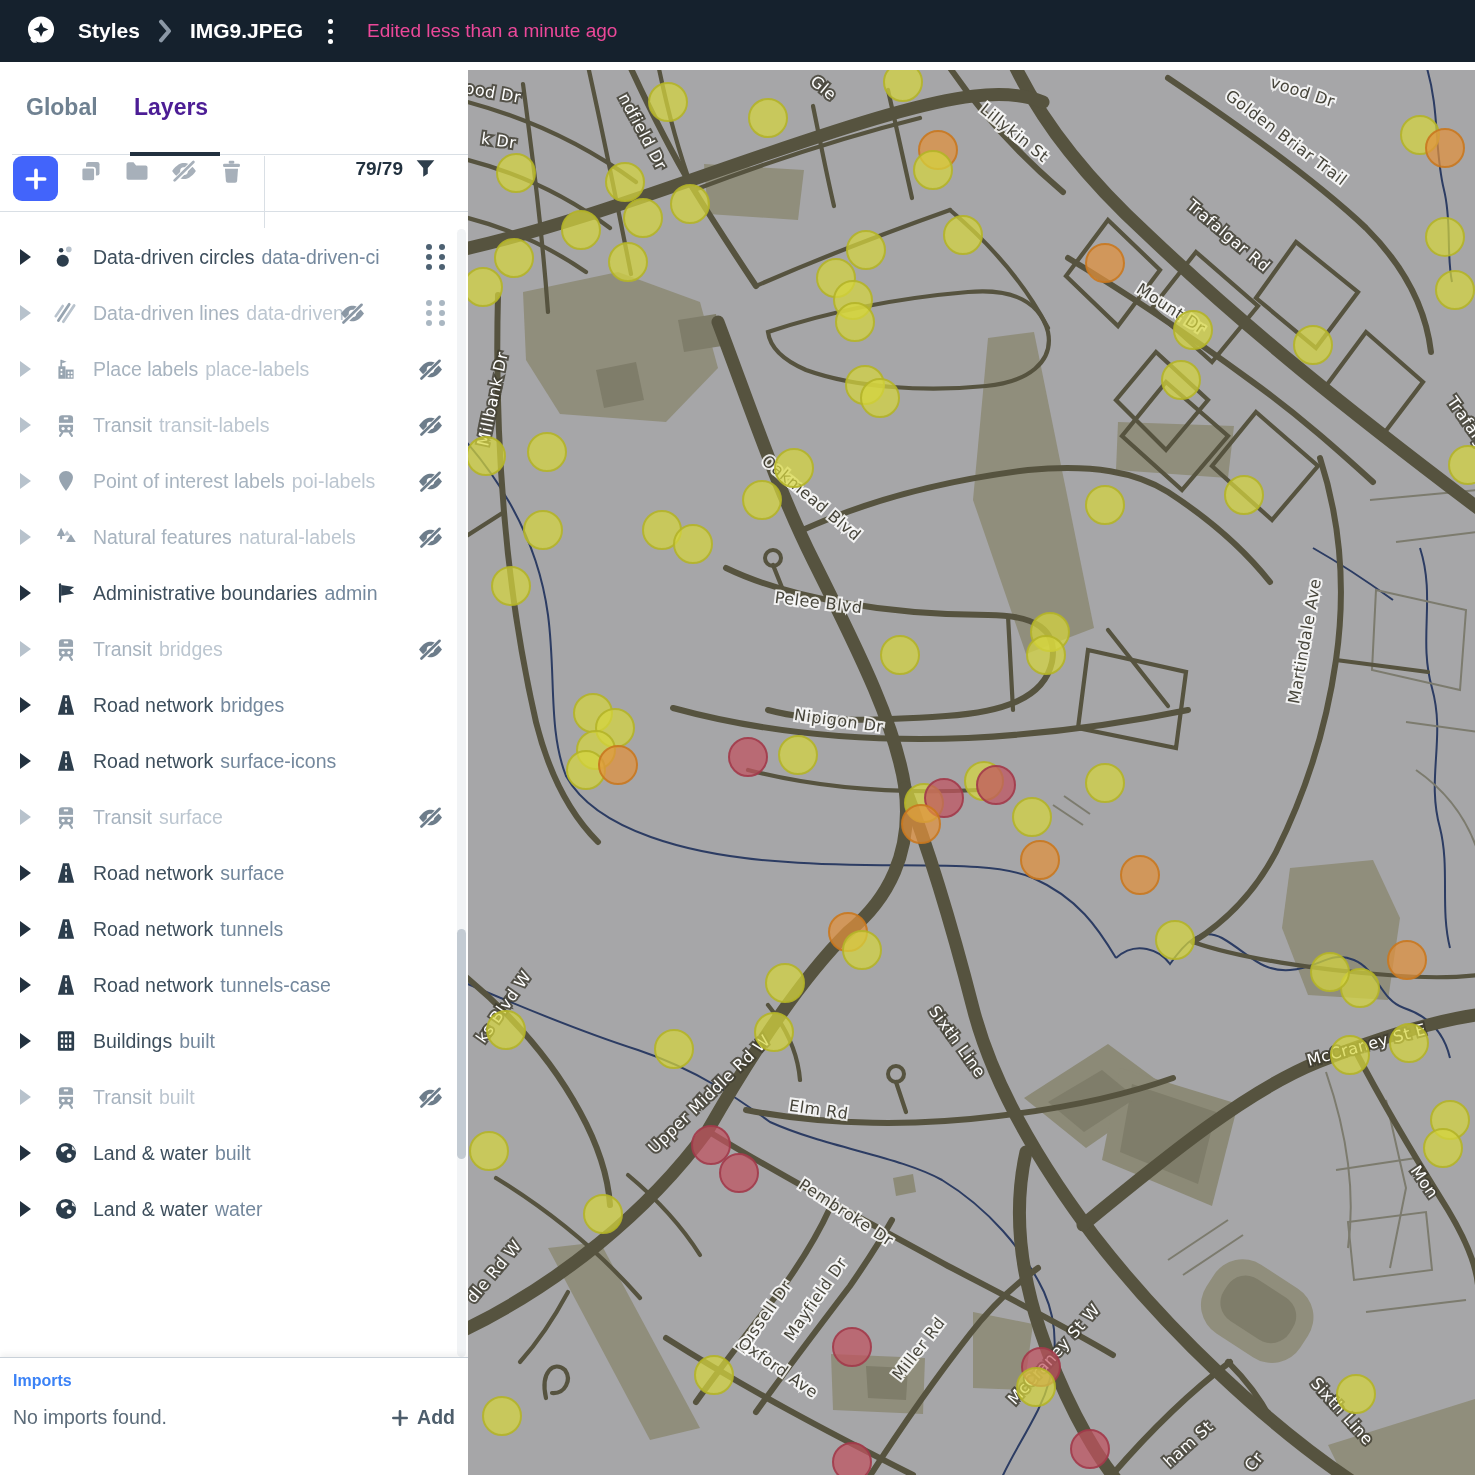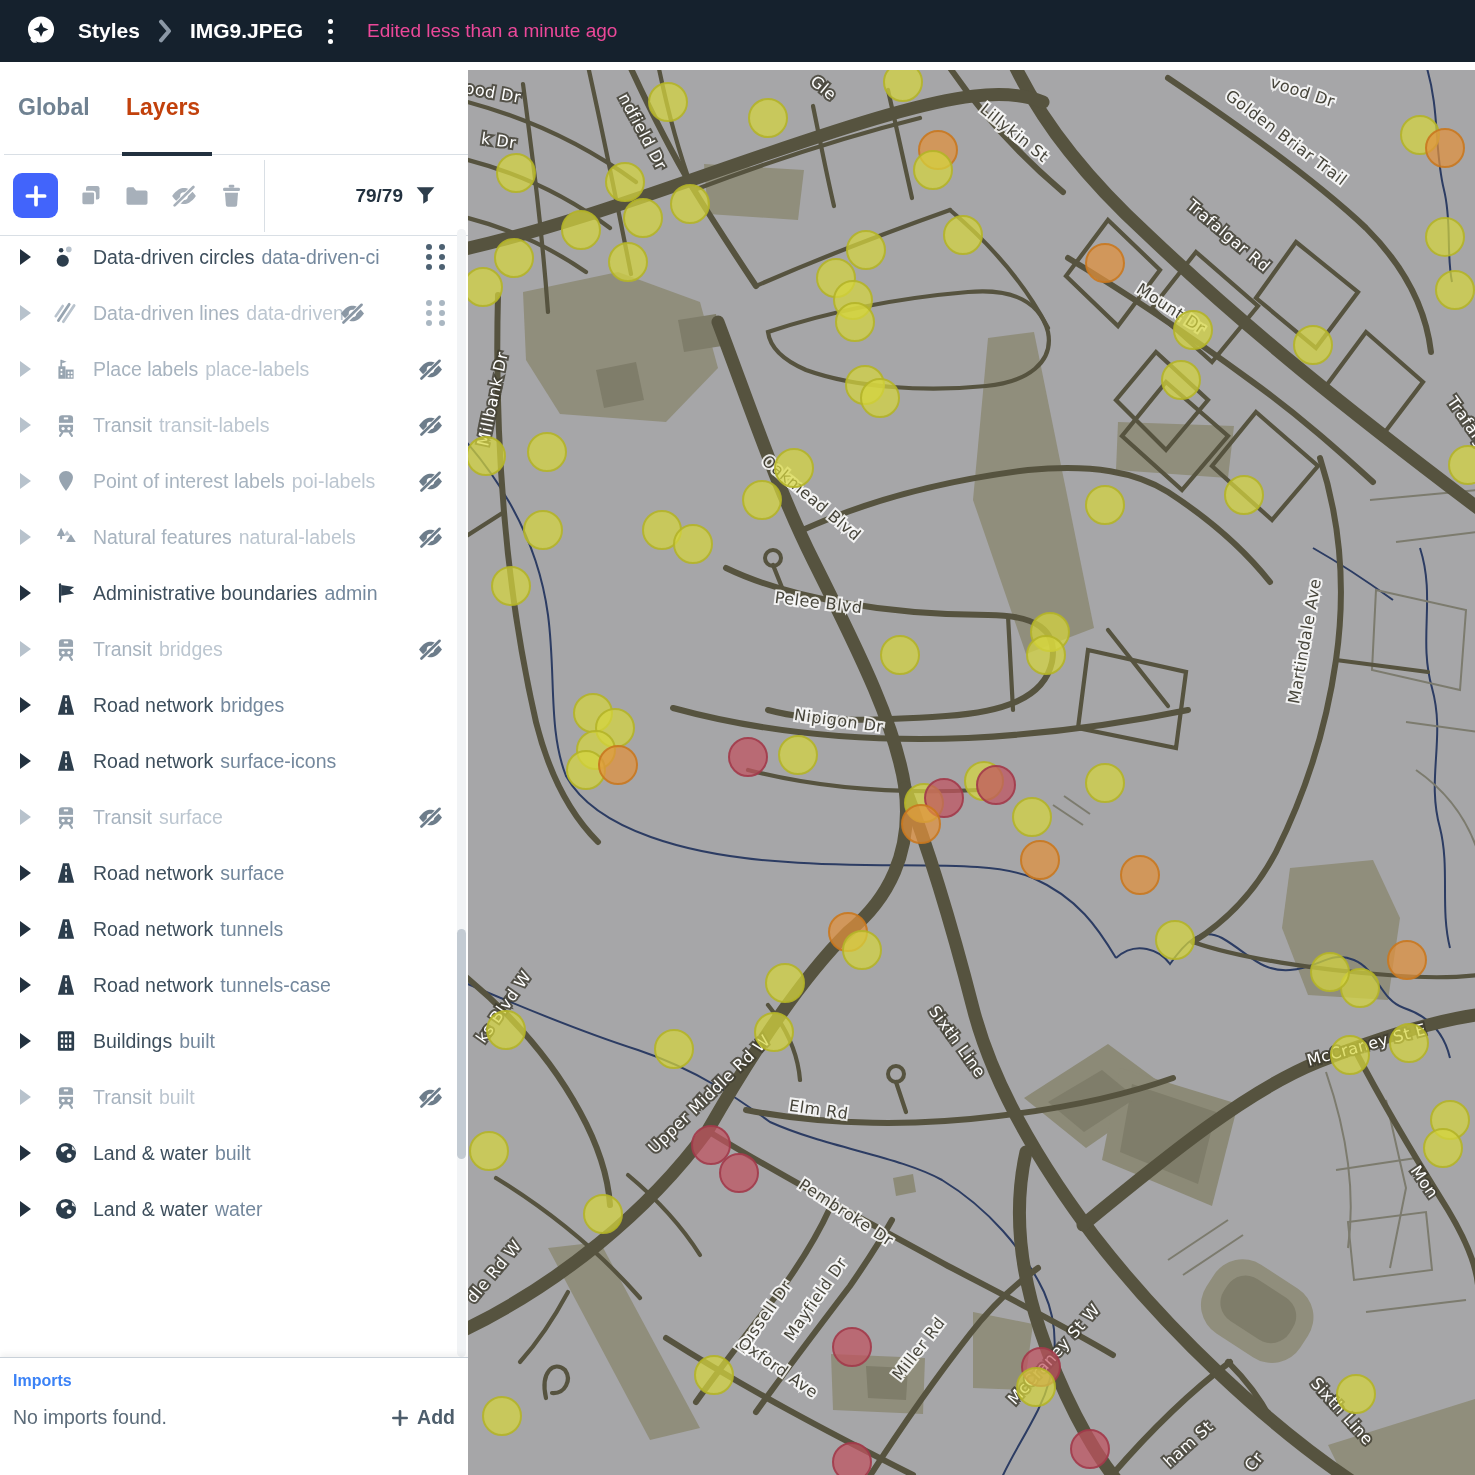--- a/index.html
+++ b/index.html
@@ -15,29 +15,29 @@
   .crumb-sep { margin-left:16px; display:flex; align-items:center; }
   #doc-title { margin-left:16px; }
   #kebab { margin-left:16px; width:22px; height:34px; display:flex; flex-direction:column;
     align-items:center; justify-content:center; gap:5px; cursor:pointer; }
   #kebab i { width:5px; height:5px; border-radius:50%; background:#fff; }
   #edit-status { margin-left:26px; font-size:19px; color:#ec4899; font-weight:400; }
 
   
   #sidebar { position:absolute; left:0; top:70px; width:468px; height:1405px;
     background:#ffffff; }
-  #tabs { position:absolute; left:4px; top:0; width:488px; height:86px; }
+  #tabs { position:absolute; left:12px; top:0; width:488px; height:86px; }
   .tab { position:absolute; top:24px; font-size:23px; font-weight:600; cursor:pointer; }
   #tab-global { left:14px; color:#6f8191; }
-  #tab-layers { left:122px; color:#c2410c; }
+  #tab-layers { left:122px; color:#4c1d95; }
   #tabs .baseline { position:absolute; left:0; top:84px; width:468px; height:1px; background:#d9dfe5; }
   #tab-underline { position:absolute; left:118px; top:82px; width:90px; height:4px; background:#22313f; }
 
-  #toolbar { position:absolute; left:0; top:86px; width:468px; height:80px;
-    border-bottom:1px solid #d9dfe5; display:flex; align-items:center; }
+  #toolbar { position:absolute; left:0; top:86px; width:468px; height:56px;
+    border-bottom:1px solid #d9dfe5; display:flex; align-items:flex-start; }
   #add-layer-btn { width:45px; height:45px; margin-left:13px; border:none; border-radius:9px;
     background:#4264fb; color:#fff; cursor:pointer; display:flex; align-items:center; justify-content:center; }
   .tool-ic { width:30px; height:30px; margin-left:17px; display:flex; align-items:center;
     justify-content:center; cursor:pointer; }
   #toolbar .vsep { width:1px; height:72px; background:#d9dfe5; margin-left:18px; }
   #filter-zone { flex:1; display:flex; align-items:center; justify-content:flex-end; padding-right:30px; }
   #layer-count { font-size:19px; font-weight:bold; color:#22313f; margin-right:10px; }
 
   #layer-list { position:absolute; left:0; top:159px; width:468px; height:1128px; overflow:hidden; }
   .lrow { position:relative; height:56px; display:flex; align-items:center; cursor:pointer; }

